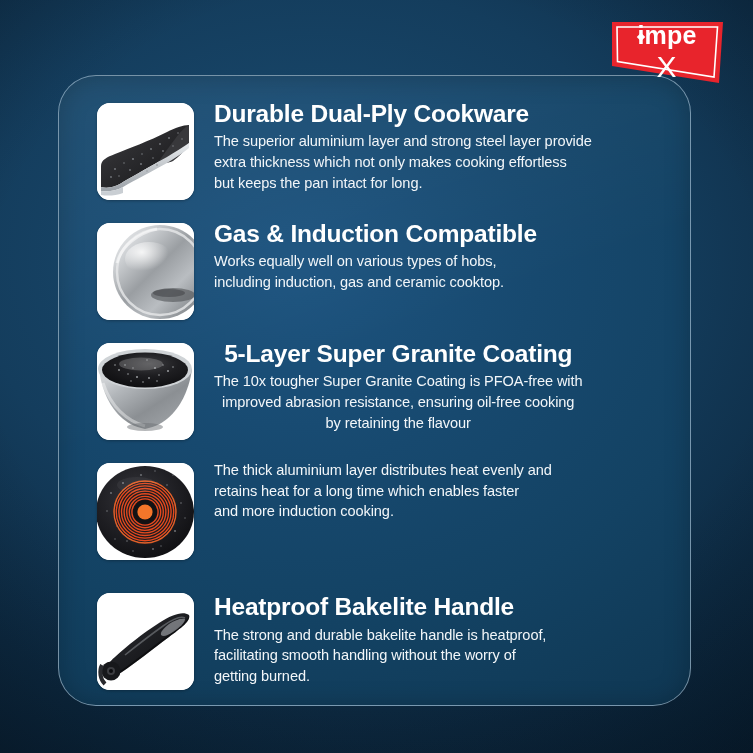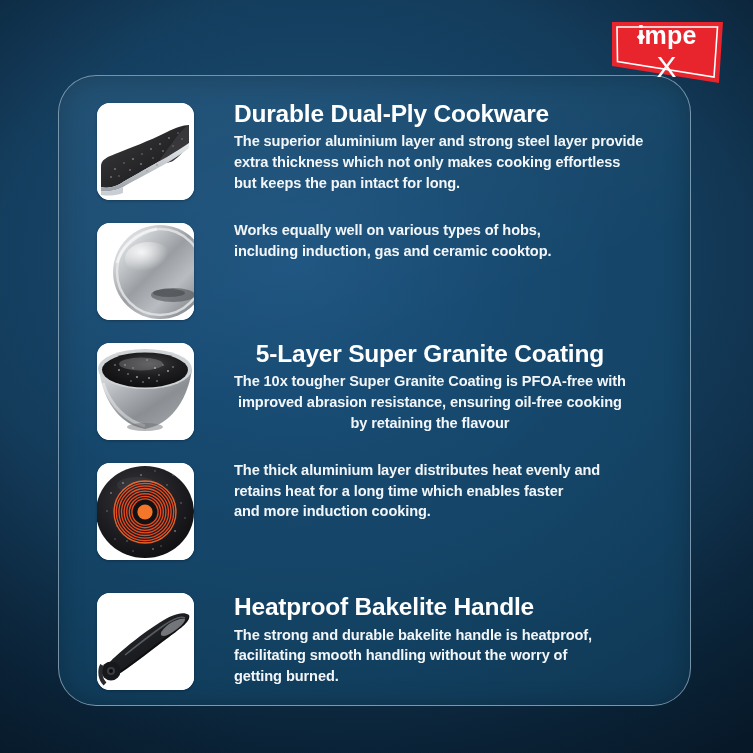--- a/index.html
+++ b/index.html
@@ -57,21 +57,21 @@
     position:absolute; left:27px; top:13px;
     width:6px; height:6px; background:#fff;
     transform:rotate(45deg);
   }
   #logo .big-x { font-size:30px; font-weight:400; line-height:1; margin-left:-1px; }
   
   #rows {
     position:absolute; left:0; top:0; right:0; bottom:0;
     padding:22px 24px 16px 38px;
   }
-  .row { display:flex; align-items:flex-start; height:120px;gap:20px; }
+  .row { display:flex; align-items:flex-start; height:120px; }
   .row + .row { margin-top:0; }
   .thumb {
     flex:0 0 auto;
     width:97px; height:97px;
     background:#ffffff;
     border-radius:13px;
     margin-top:3px;
     overflow:hidden;
     position:relative;
     box-shadow:0 1px 3px rgba(0,0,0,.28);
@@ -83,21 +83,21 @@
     font-size:24.5px;
     font-weight:700;
     letter-spacing:-.2px;
     line-height:1.12;
     margin-bottom:4px;
     white-space:nowrap;
   }
   .rowtext p {
     color:#f2f6f9;
     font-size:14.6px;
-    font-weight:700;
+    font-weight:400;
     line-height:1.42;
     letter-spacing:-.1px;
     white-space:pre-line;
   }
   
   .row-1 { margin-top:2px; }
   .row-2 { margin-top:2px; }
   .row-3 { margin-top:2px;text-align:center; }
   .row-4 { margin-top:3px; }
   .row-5 { margin-top:3px;align-items:center; }
@@ -182,20 +182,21 @@
           <rect width="97" height="97" fill="#ffffff"></rect>
           <circle cx="63" cy="49" r="47" fill="url(#g2steel)"></circle>
           <circle cx="63" cy="49" r="43" fill="none" stroke="#e7e9ea" stroke-width="2.5" opacity=".8"></circle>
           <ellipse cx="52" cy="36" rx="24" ry="17" fill="url(#g2hl)"></ellipse>
           <ellipse cx="76" cy="72" rx="22" ry="7" fill="#56595c" opacity=".65"></ellipse>
           <ellipse cx="72" cy="70" rx="16" ry="4" fill="#3f4245" opacity=".55"></ellipse>
           <path d="M20 40 C24 24 40 10 60 6" stroke="#ffffff" stroke-width="3" fill="none" opacity=".55"></path>
         </svg>
       </div>
       <div class="rowtext">
+        <h2>Gas &amp; Induction Compatible</h2>
         <p>Works equally well on various types of hobs,
 including induction, gas and ceramic cooktop.</p>
       </div>
     </div>
 
     <div class="row row-3">
       <div class="thumb">
         <svg viewBox="0 0 97 97" preserveAspectRatio="xMidYMid slice">
           <defs>
             <radialGradient id="g3in" cx=".55" cy=".32" r=".75">

